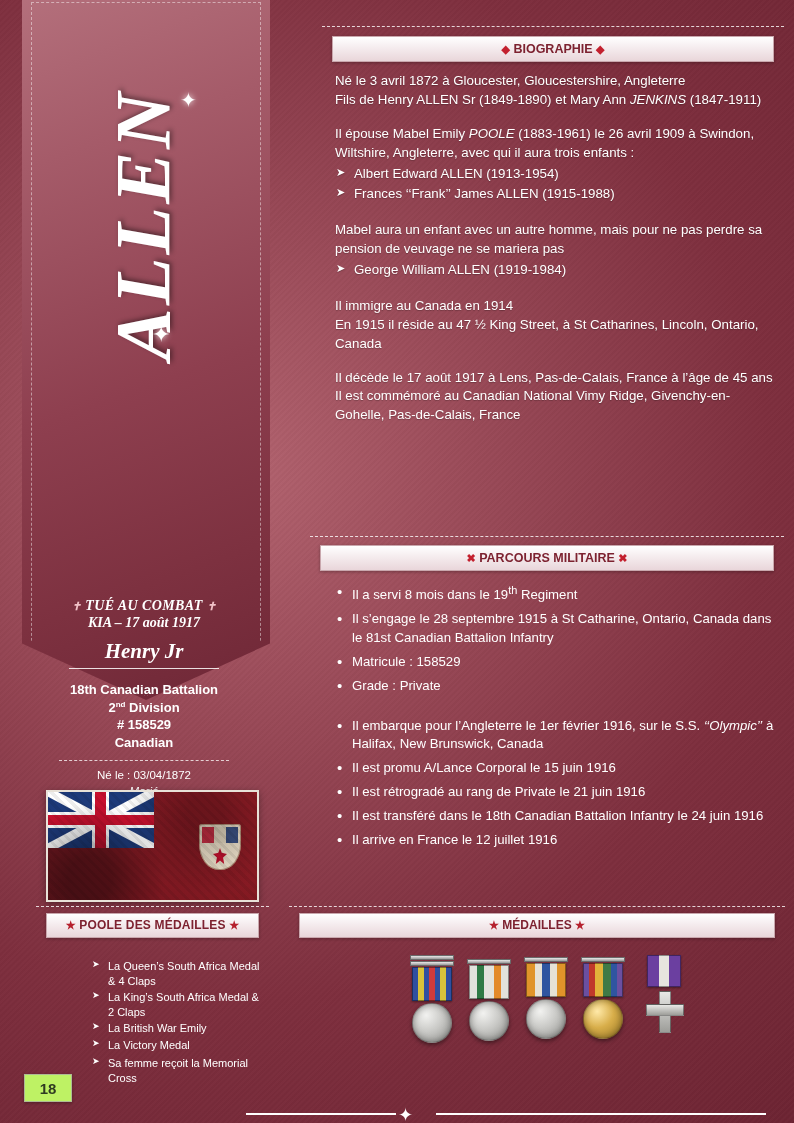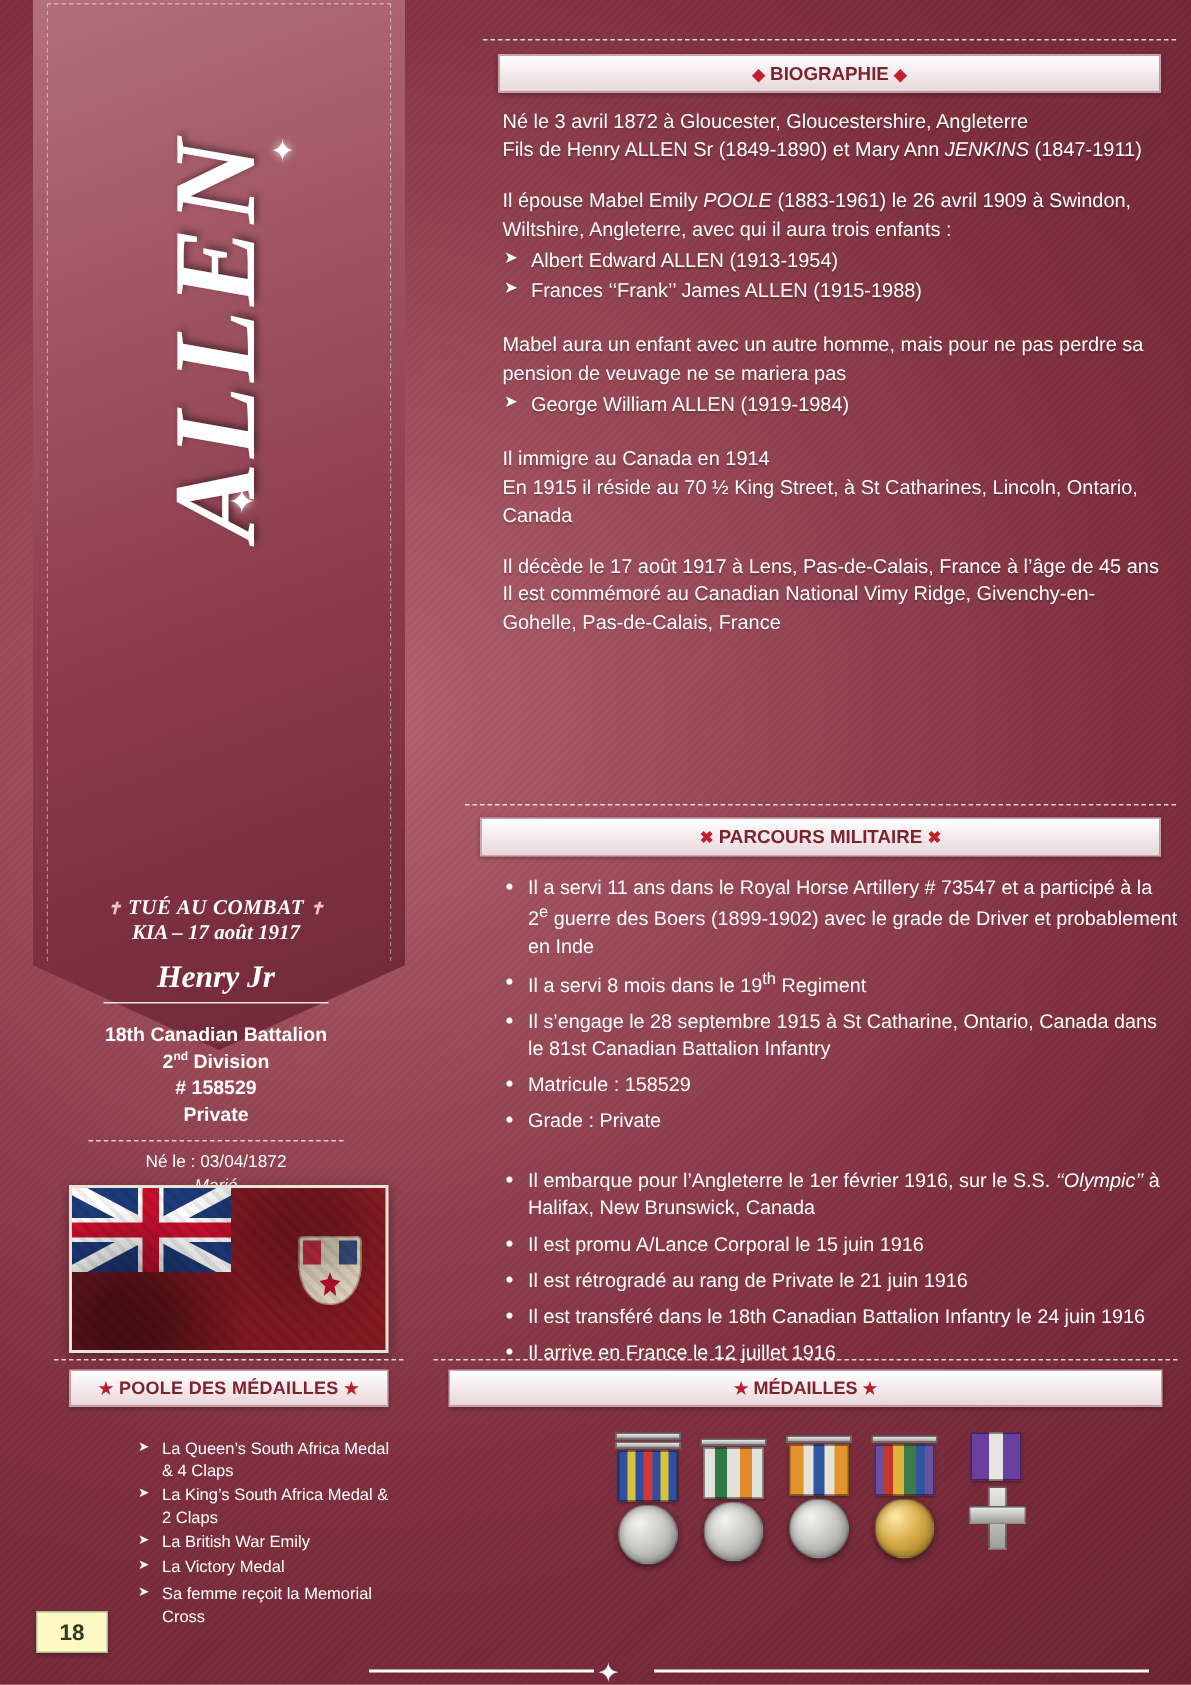--- a/index.html
+++ b/index.html
@@ -178,21 +178,21 @@
   .medal-list li{
     list-style:none; position:relative; padding-left:16px; margin-bottom:2px;
   }
   .medal-list li::before{
     content:"\27A4"; position:absolute; left:0; top:0; font-size:9px; color:#fff;
   }
   .medal-list li.gap{ margin-top:4px; }
   
   .pagenum{
     position:absolute; left:24px; top:1074px; width:48px; height:28px;
-    background:#fef9c3; border:1px solid #aebb95;
+    background:#bef264; border:1px solid #aebb95;
     color:#2f3a22; font-weight:bold; font-size:15px;
     display:flex; align-items:center; justify-content:center;
     box-shadow:0 1px 3px rgba(0,0,0,.3);
   }
   
   .right-col{
     position:absolute; left:300px; top:0; width:494px; height:1123px;
   }
   .bio-dash-top{ position:absolute; left:22px; top:26px; width:462px; }
   .bio-head{
@@ -315,21 +315,21 @@
       <span>TUÉ AU COMBAT</span>
       <span class="cross">✝</span>
     </div>
     <div class="kia-line2">KIA – 17 août 1917</div>
     <div class="firstname">Henry Jr</div>
     <div class="rule"></div>
     <div class="unit">
       <div>18th Canadian Battalion</div>
       <div>2<sup>nd</sup> Division</div>
       <div># 158529</div>
-      <div>Private</div>
+      <div>Canadian</div>
     </div>
     <div class="dashrule"></div>
     <div class="birth">
       <div class="b1">Né le : 03/04/1872</div>
       <div>Marié</div>
     </div>
     <div class="dot">•</div>
   </div>
 
   <div class="flag">
@@ -384,38 +384,37 @@
     <div class="gap"></div>
 
     <p>Mabel aura un enfant avec un autre homme, mais pour ne pas perdre sa pension de veuvage ne se mariera pas</p>
     <ul>
       <li>George William ALLEN (1919-1984)</li>
     </ul>
 
     <div class="gap"></div>
 
     <p>Il immigre au Canada en 1914</p>
-    <p>En 1915 il réside au 70 ½ King Street, à St Catharines, Lincoln, Ontario, Canada</p>
+    <p>En 1915 il réside au 47 ½ King Street, à St Catharines, Lincoln, Ontario, Canada</p>
 
     <div class="gap"></div>
 
     <p>Il décède le 17 août 1917 à Lens, Pas-de-Calais, France à l’âge de 45 ans</p>
     <p>Il est commémoré au Canadian National Vimy Ridge, Givenchy-en-Gohelle, Pas-de-Calais, France</p>
   </div>
 
   <div class="dashline mil-dash-top"></div>
   <div class="bar mil-head">
     <span class="ico">✖</span>
     <span>PARCOURS MILITAIRE</span>
     <span class="ico">✖</span>
   </div>
 
   <div class="mil-body">
     <ul>
-      <li>Il a servi 11 ans dans le Royal Horse Artillery # 73547 et a participé à la 2<sup>e</sup> guerre des Boers (1899-1902) avec le  grade de Driver et probablement en Inde</li>
       <li>Il a servi 8 mois dans le 19<sup>th</sup> Regiment</li>
       <li>Il s’engage le 28 septembre 1915 à St Catharine, Ontario, Canada dans le 81st Canadian Battalion Infantry</li>
       <li>Matricule : 158529</li>
       <li>Grade :  Private</li>
     </ul>
     <div class="spacer"></div>
     <ul>
       <li>Il embarque pour l’Angleterre le 1er février 1916, sur le S.S. <i class="it">‘‘Olympic’’</i> à Halifax, New Brunswick, Canada</li>
       <li>Il est promu A/Lance Corporal le 15 juin 1916</li>
       <li>Il est rétrogradé au rang de Private le 21 juin 1916</li>

